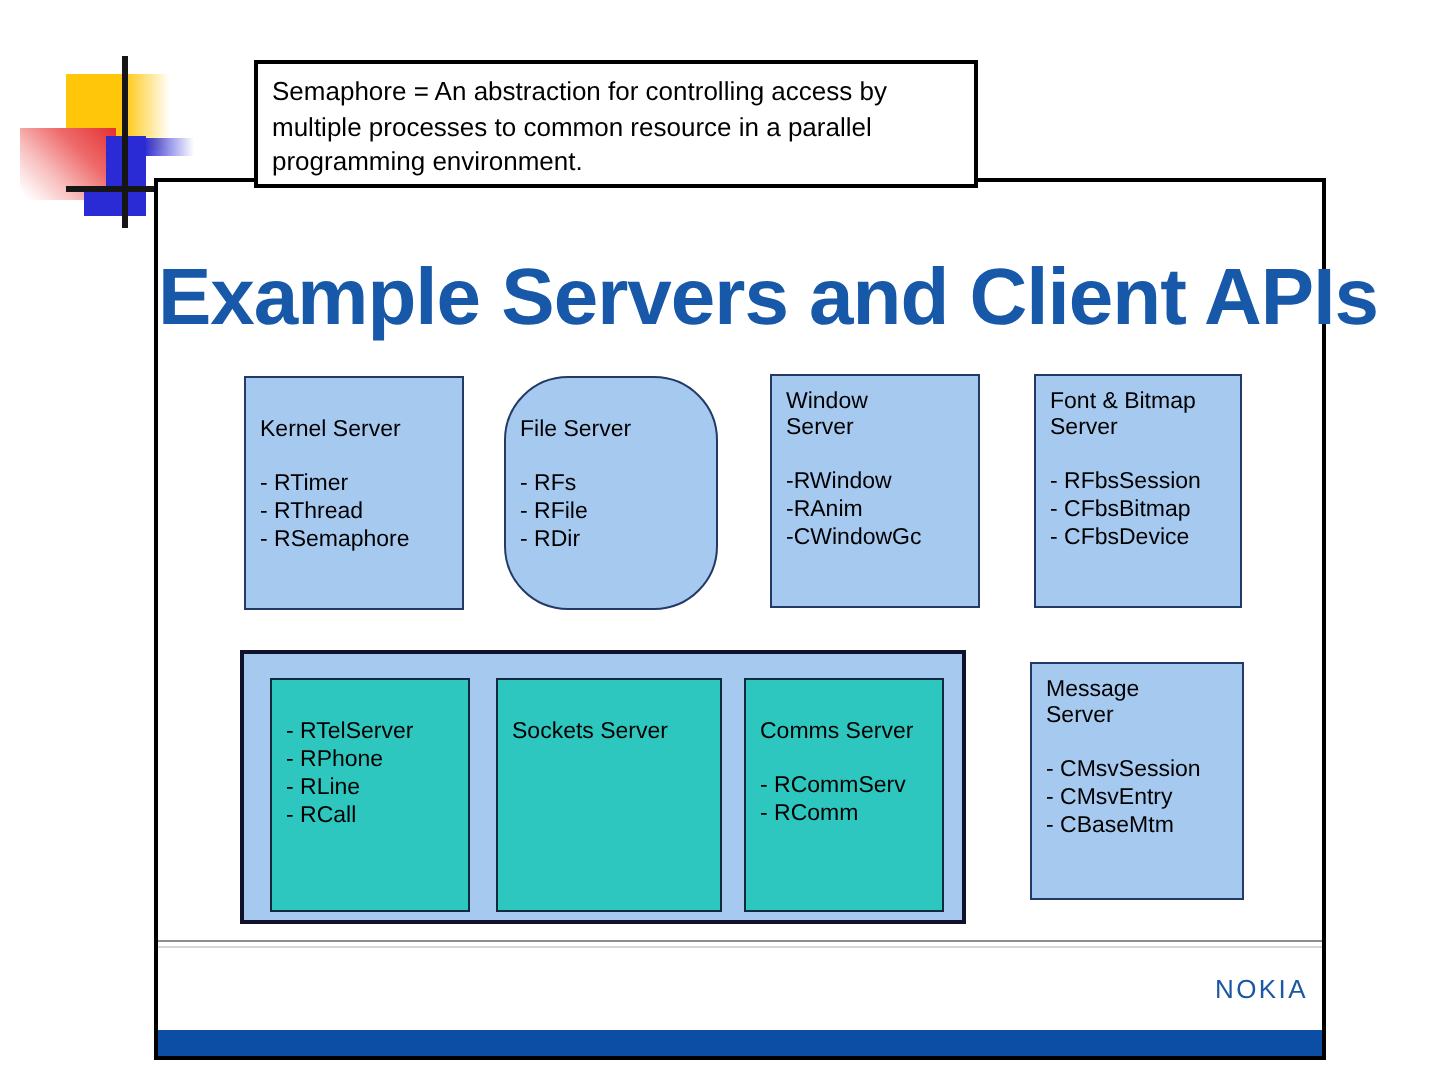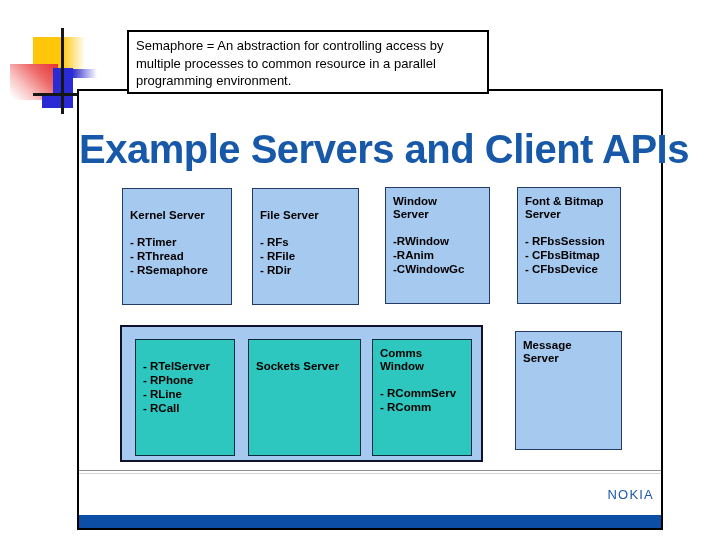--- a/index.html
+++ b/index.html
@@ -34,32 +34,32 @@
     background:#ffffff;border:2px solid #000;z-index:1;
   }
   .slide-title{
     position:absolute;left:0;top:36px;width:100%;text-align:center;
     font-size:40px;font-weight:bold;letter-spacing:-0.5px;color:#1759a8;
     white-space:nowrap;
   }
 
   
   .sbox{position:absolute;box-sizing:border-box;padding:6px 5px 0 7px;
-    font-size:11.5px;font-weight:bold;color:#000;}
+    font-size:11.5px;font-weight:normal;color:#000;}
   .sbox.blue{background:#a6c9f0;border:1px solid #233a66;}
   .sbox.teal{background:#2ec7bf;border:1px solid #0d2a3f;}
   .sbox-title{height:27px;display:flex;align-items:flex-end;line-height:13px;}
   .sbox-items{margin-top:13px;line-height:14px;}
   .w62{display:inline-block;width:62px;}
   .w66{display:inline-block;width:66px;}
   .w72{display:inline-block;width:72px;}
   .w92{display:inline-block;width:92px;}
 
   .box-kernel{left:43px;top:97px;width:110px;height:117px;}
-  .box-file{left:173px;top:97px;width:107px;height:117px;}
+  .box-file{left:173px;top:97px;width:107px;height:117px;border-radius:32px;}
   .box-window{left:306px;top:96px;width:105px;height:117px;}
   .box-fontbitmap{left:438px;top:96px;width:104px;height:117px;}
 
   .group{position:absolute;left:41px;top:234px;width:363px;height:137px;
     box-sizing:border-box;background:#a6c9f0;border:2px solid #10122b;}
   .box-telephony{left:13px;top:12px;width:100px;height:117px;}
   .box-sockets{left:126px;top:12px;width:113px;height:117px;}
   .box-comms{left:250px;top:12px;width:100px;height:117px;}
   .box-message{left:436px;top:240px;width:107px;height:119px;}
 
@@ -149,34 +149,39 @@
       </div>
 
       <div class="sbox teal box-sockets">
         <div class="sbox-title">
           <span>Sockets Server</span>
         </div>
       </div>
 
       <div class="sbox teal box-comms">
         <div class="sbox-title">
-          <span>Comms Window</span>
+          <span>Comms Server</span>
         </div>
         <div class="sbox-items">
           <div class="api-item">- RCommServ</div>
           <div class="api-item">- RComm</div>
         </div>
       </div>
 
     </div>
 
     <div class="sbox blue box-message">
       <div class="sbox-title">
         <span class="w66">Message Server</span>
       </div>
+      <div class="sbox-items">
+        <div class="api-item">- CMsvSession</div>
+        <div class="api-item">- CMsvEntry</div>
+        <div class="api-item">- CBaseMtm</div>
+      </div>
     </div>
 
     <div class="divider-dark"></div>
     <div class="divider-light"></div>
     <div class="nokia">NOKIA</div>
     <div class="bottom-bar"></div>
 
   </div>
 </div>
 

